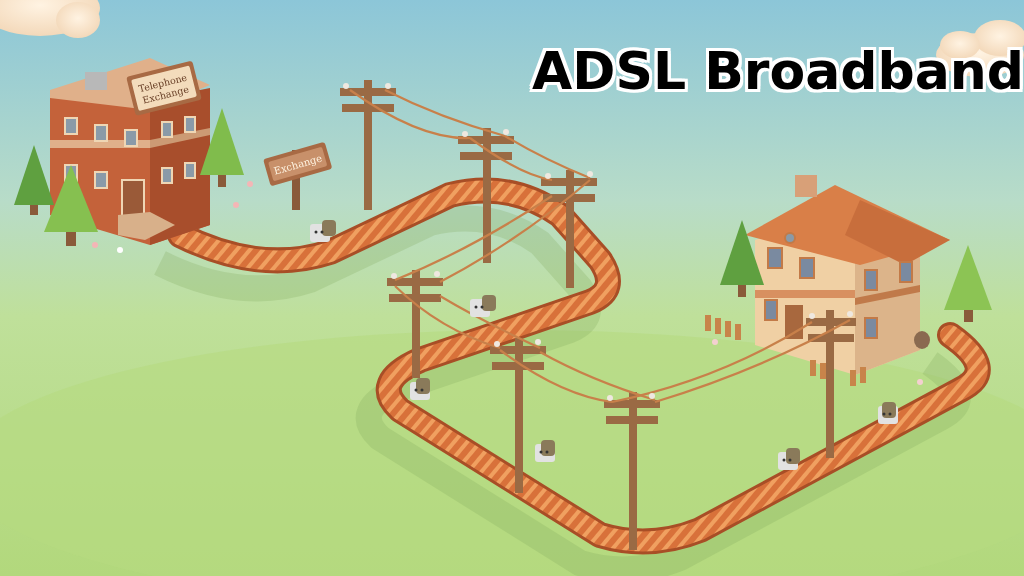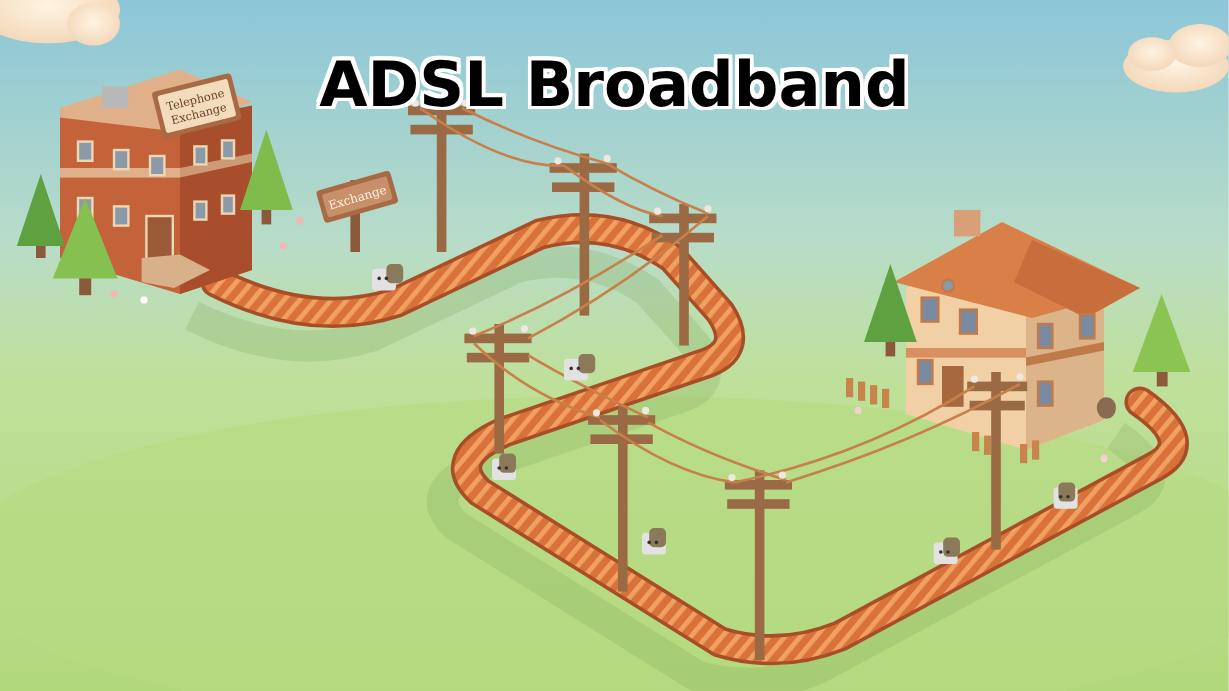--- a/index.html
+++ b/index.html
@@ -1,20 +1,20 @@
 <!DOCTYPE html>
 <html><head>
   <meta charset="utf-8">
   <style>
     html, body { margin: 0; padding: 0; }
     body { width: 1024px; height: 576px; overflow: hidden; position: relative;
       font-family: "DejaVu Sans", sans-serif; }
     .scene { position: absolute; left: 0; top: 0; width: 1024px; height: 576px; }
     .title {
-      position: absolute; left: 0; top: 6px; width: 1024px; text-align: center;
+      position: absolute; left: 0; top: 6px; width: 1024px; text-align: right;
       font-family: "DejaVu Sans", sans-serif; font-weight: bold; font-size: 52px;
       letter-spacing: 0px; color: #000;
       -webkit-text-stroke: 0px;
       text-shadow: -3px -3px 0 #fff, 3px -3px 0 #fff, -3px 3px 0 #fff, 3px 3px 0 #fff,
                    0 -3px 0 #fff, 0 3px 0 #fff, -3px 0 0 #fff, 3px 0 0 #fff;
     }
   </style>
 </head>
 <body>
 

